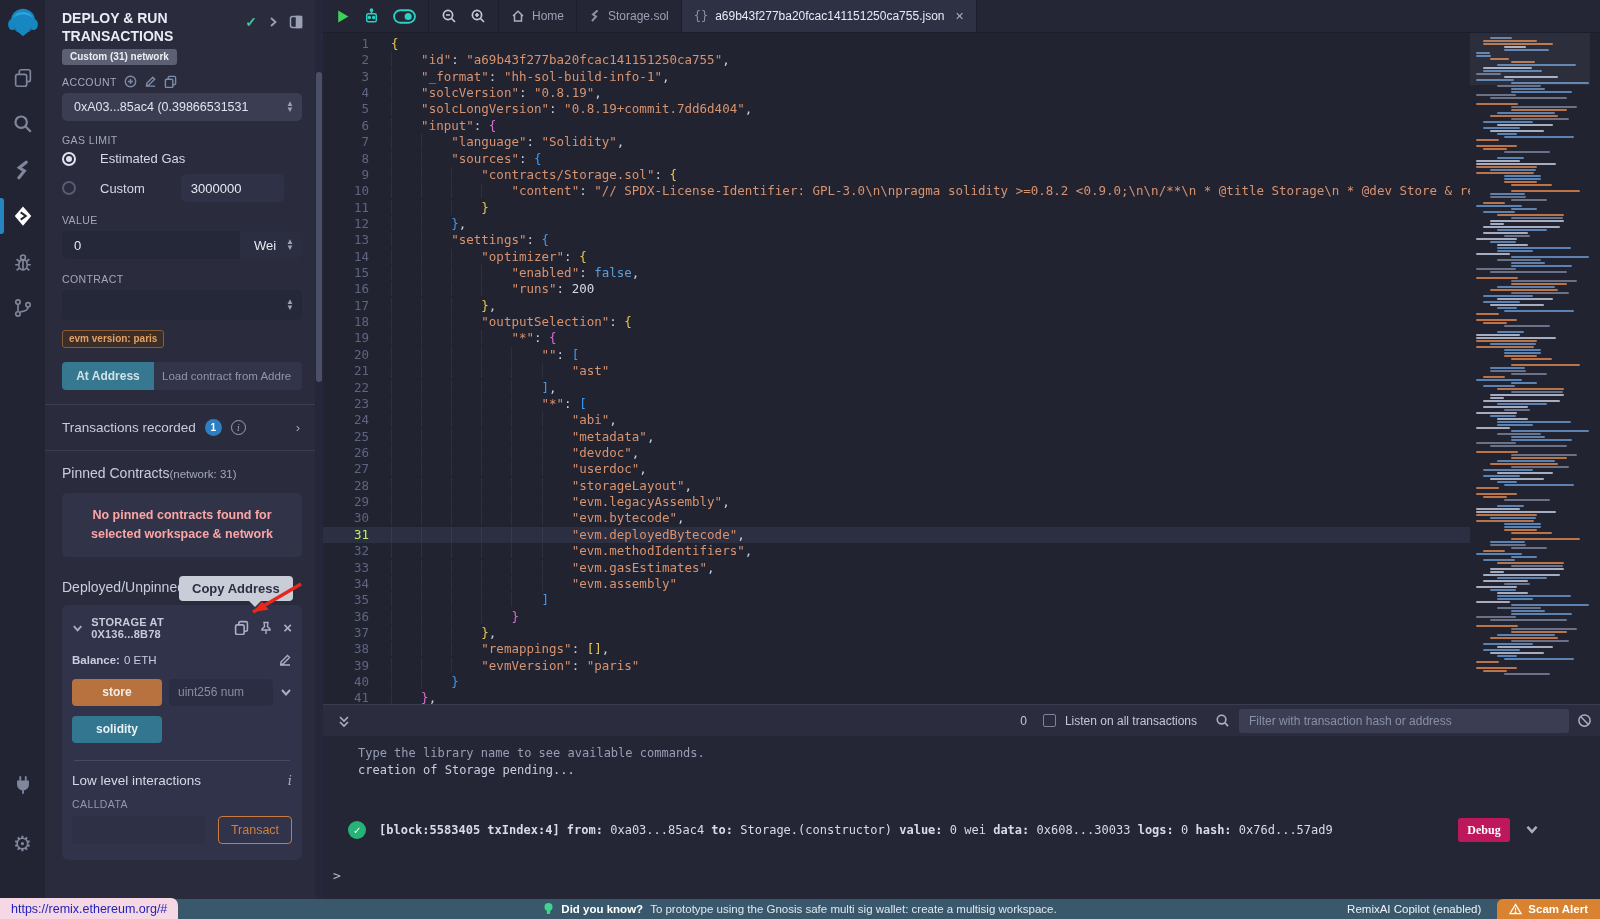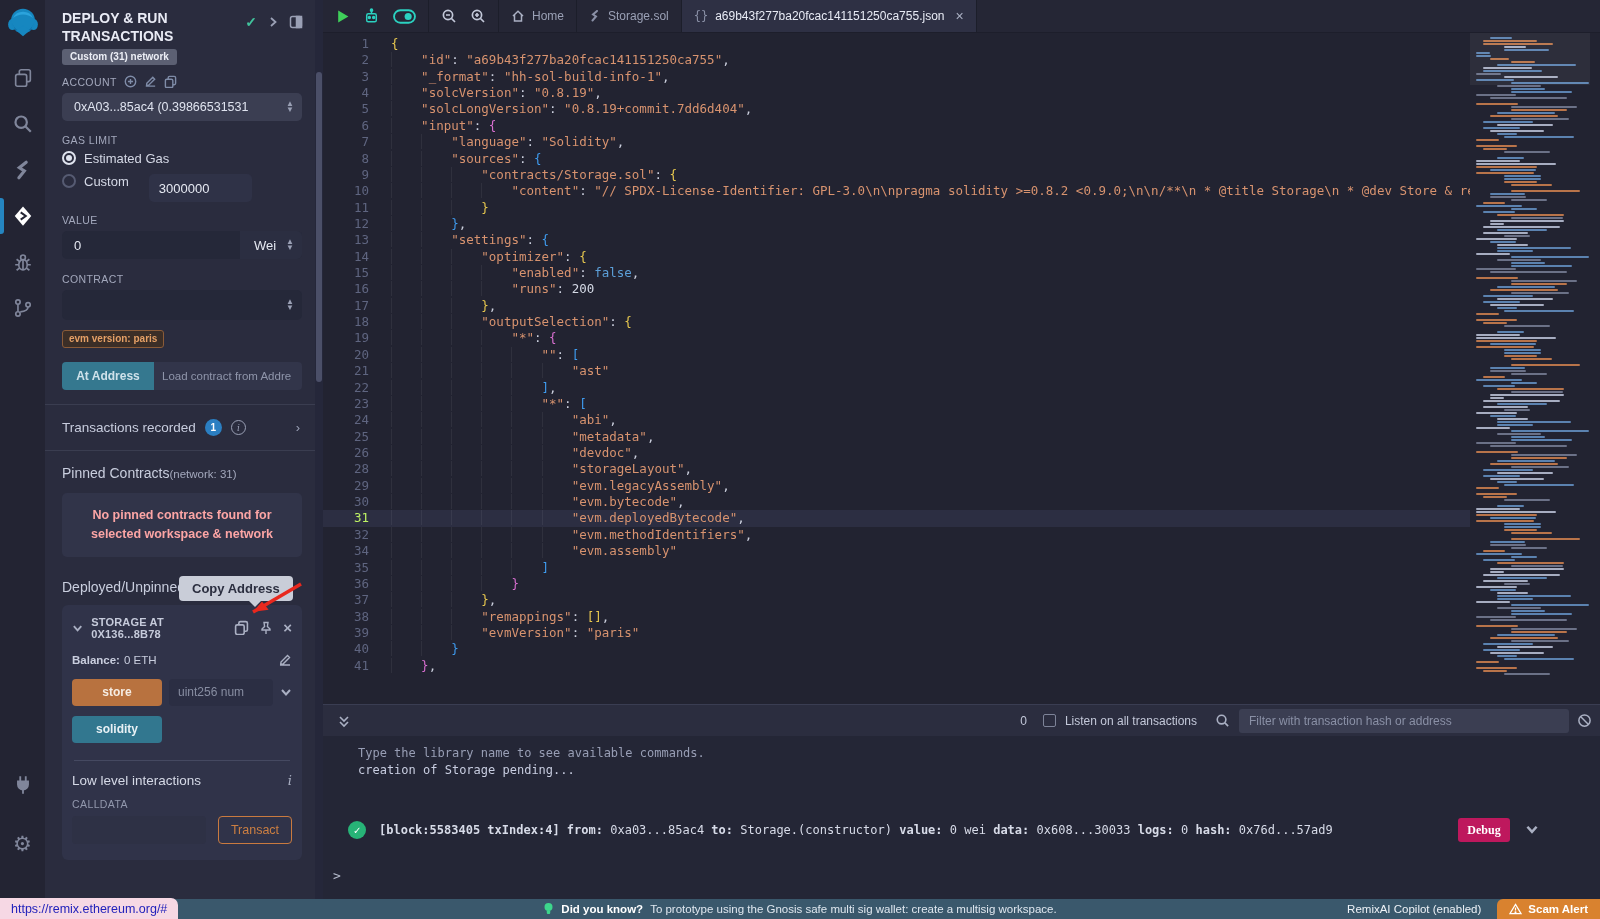--- a/index.html
+++ b/index.html
@@ -21,21 +21,21 @@
   .panel { width:270px; background:#2a2c3e; position:relative; flex:none; font-size:12px; color:#c9cede; }
   .p-header { display:flex; align-items:flex-start; padding:10px 12px 4px 17px; }
   .p-title { font-size:14px; font-weight:bold; color:#e9ebf5; width:150px; line-height:1.25; }
   .p-hicons { margin-left:auto; display:flex; gap:10px; align-items:center; padding-top:4px; color:#9aa0b5; }
   .check-g { color:#41c39c; font-size:14px; font-weight:bold; }
   .net-badge { display:inline-block; margin:0 0 8px 17px; background:#5c6073; color:#eceef5; font-size:10px; font-weight:bold; padding:2px 8px 3px; border-radius:3px; }
   .mini-label { font-size:10.5px; color:#a3a8bc; letter-spacing:.4px; margin:2px 17px 5px; display:flex; align-items:center; gap:7px; }
   .mini-label .ic { color:#7f8ca8; display:flex; }
   .sel { margin:0 13px 0 17px; background:#3b3e52; border-radius:5px; height:28px; display:flex; align-items:center; padding:0 8px 0 12px; color:#dfe3ef; font-size:12.5px; cursor:pointer; }
   .sel .stepper, .stepper { margin-left:auto; color:#9aa0b5; font-size:8px; line-height:6px; text-align:center; }
-  .gas-row { display:flex; align-items:flex-start; gap:8px; margin:4px 17px 8px; }
+  .gas-row { display:flex; align-items:center; gap:24px; margin:4px 17px 8px; }
   .radio { width:14px; height:14px; border-radius:50%; border:2px solid #565b72; flex:none; cursor:pointer; display:flex; align-items:center; justify-content:center; }
   .radio.on { border-color:#dfe3ee; }
   .radio.on::after { content:""; width:6px; height:6px; border-radius:50%; background:#dfe3ee; }
   .gas-input { background:#2f3247; border:none; border-radius:5px; height:28px; width:103px; color:#e6e9f2; font-size:13px; padding:0 10px; margin-left:12px; }
   .val-row { margin:2px 13px 0 17px; display:flex; background:#252839; border-radius:5px; height:28px; overflow:hidden; }
   .val-input { flex:1; background:transparent; border:none; color:#e6e9f2; font-size:13px; padding:0 12px; min-width:0; }
   .unit { display:flex; align-items:center; gap:10px; background:#2b2e41; padding:0 8px 0 14px; color:#e6e9f2; font-size:13px; cursor:pointer; }
   .contract-sel { margin:2px 13px 0 17px; background:#252839; border-radius:5px; height:30px; display:flex; align-items:center; padding:0 8px; cursor:pointer; }
   .evm-badge { display:inline-block; margin:10px 0 2px 17px; font-size:10px; font-weight:bold; color:#e5a066; background:#3b2e27; border:1px solid #8a5b38; border-radius:3px; padding:2px 6px 3px; }
   .ataddr-row { display:flex; margin:12px 13px 0 17px; height:28px; }
@@ -425,25 +425,27 @@
           <div class="cl"><span class="ln">17</span><span class="lc"><span class="t-ws">            </span><span class="t-g1">}</span><span class="t-p">,</span></span></div>
           <div class="cl"><span class="ln">18</span><span class="lc"><span class="t-ws">            </span><span class="t-k">"outputSelection"</span><span class="t-p">: </span><span class="t-g1">{</span></span></div>
           <div class="cl"><span class="ln">19</span><span class="lc"><span class="t-ws">                </span><span class="t-k">"*"</span><span class="t-p">: </span><span class="t-g2">{</span></span></div>
           <div class="cl"><span class="ln">20</span><span class="lc"><span class="t-ws">                    </span><span class="t-k">""</span><span class="t-p">: </span><span class="t-g3">[</span></span></div>
           <div class="cl"><span class="ln">21</span><span class="lc"><span class="t-ws">                        </span><span class="t-s">"ast"</span></span></div>
           <div class="cl"><span class="ln">22</span><span class="lc"><span class="t-ws">                    </span><span class="t-g3">]</span><span class="t-p">,</span></span></div>
           <div class="cl"><span class="ln">23</span><span class="lc"><span class="t-ws">                    </span><span class="t-k">"*"</span><span class="t-p">: </span><span class="t-g3">[</span></span></div>
           <div class="cl"><span class="ln">24</span><span class="lc"><span class="t-ws">                        </span><span class="t-s">"abi"</span><span class="t-p">,</span></span></div>
           <div class="cl"><span class="ln">25</span><span class="lc"><span class="t-ws">                        </span><span class="t-s">"metadata"</span><span class="t-p">,</span></span></div>
           <div class="cl"><span class="ln">26</span><span class="lc"><span class="t-ws">                        </span><span class="t-s">"devdoc"</span><span class="t-p">,</span></span></div>
+          <div class="cl"><span class="ln">27</span><span class="lc"><span class="t-ws">                        </span><span class="t-s">"userdoc"</span><span class="t-p">,</span></span></div>
           <div class="cl"><span class="ln">28</span><span class="lc"><span class="t-ws">                        </span><span class="t-s">"storageLayout"</span><span class="t-p">,</span></span></div>
           <div class="cl"><span class="ln">29</span><span class="lc"><span class="t-ws">                        </span><span class="t-s">"evm.legacyAssembly"</span><span class="t-p">,</span></span></div>
           <div class="cl"><span class="ln">30</span><span class="lc"><span class="t-ws">                        </span><span class="t-s">"evm.bytecode"</span><span class="t-p">,</span></span></div>
           <div class="cl active"><span class="ln">31</span><span class="lc"><span class="t-ws">                        </span><span class="t-s">"evm.deployedBytecode"</span><span class="t-p">,</span></span></div>
           <div class="cl"><span class="ln">32</span><span class="lc"><span class="t-ws">                        </span><span class="t-s">"evm.methodIdentifiers"</span><span class="t-p">,</span></span></div>
+          <div class="cl"><span class="ln">33</span><span class="lc"><span class="t-ws">                        </span><span class="t-s">"evm.gasEstimates"</span><span class="t-p">,</span></span></div>
           <div class="cl"><span class="ln">34</span><span class="lc"><span class="t-ws">                        </span><span class="t-s">"evm.assembly"</span></span></div>
           <div class="cl"><span class="ln">35</span><span class="lc"><span class="t-ws">                    </span><span class="t-g3">]</span></span></div>
           <div class="cl"><span class="ln">36</span><span class="lc"><span class="t-ws">                </span><span class="t-g2">}</span></span></div>
           <div class="cl"><span class="ln">37</span><span class="lc"><span class="t-ws">            </span><span class="t-g1">}</span><span class="t-p">,</span></span></div>
           <div class="cl"><span class="ln">38</span><span class="lc"><span class="t-ws">            </span><span class="t-k">"remappings"</span><span class="t-p">: </span><span class="t-g1">[]</span><span class="t-p">,</span></span></div>
           <div class="cl"><span class="ln">39</span><span class="lc"><span class="t-ws">            </span><span class="t-k">"evmVersion"</span><span class="t-p">: </span><span class="t-s">"paris"</span></span></div>
           <div class="cl"><span class="ln">40</span><span class="lc"><span class="t-ws">        </span><span class="t-g3">}</span></span></div>
           <div class="cl"><span class="ln">41</span><span class="lc"><span class="t-ws">    </span><span class="t-g2">}</span><span class="t-p">,</span></span></div>
         </div>
       <div class="code-right-sb"></div>

